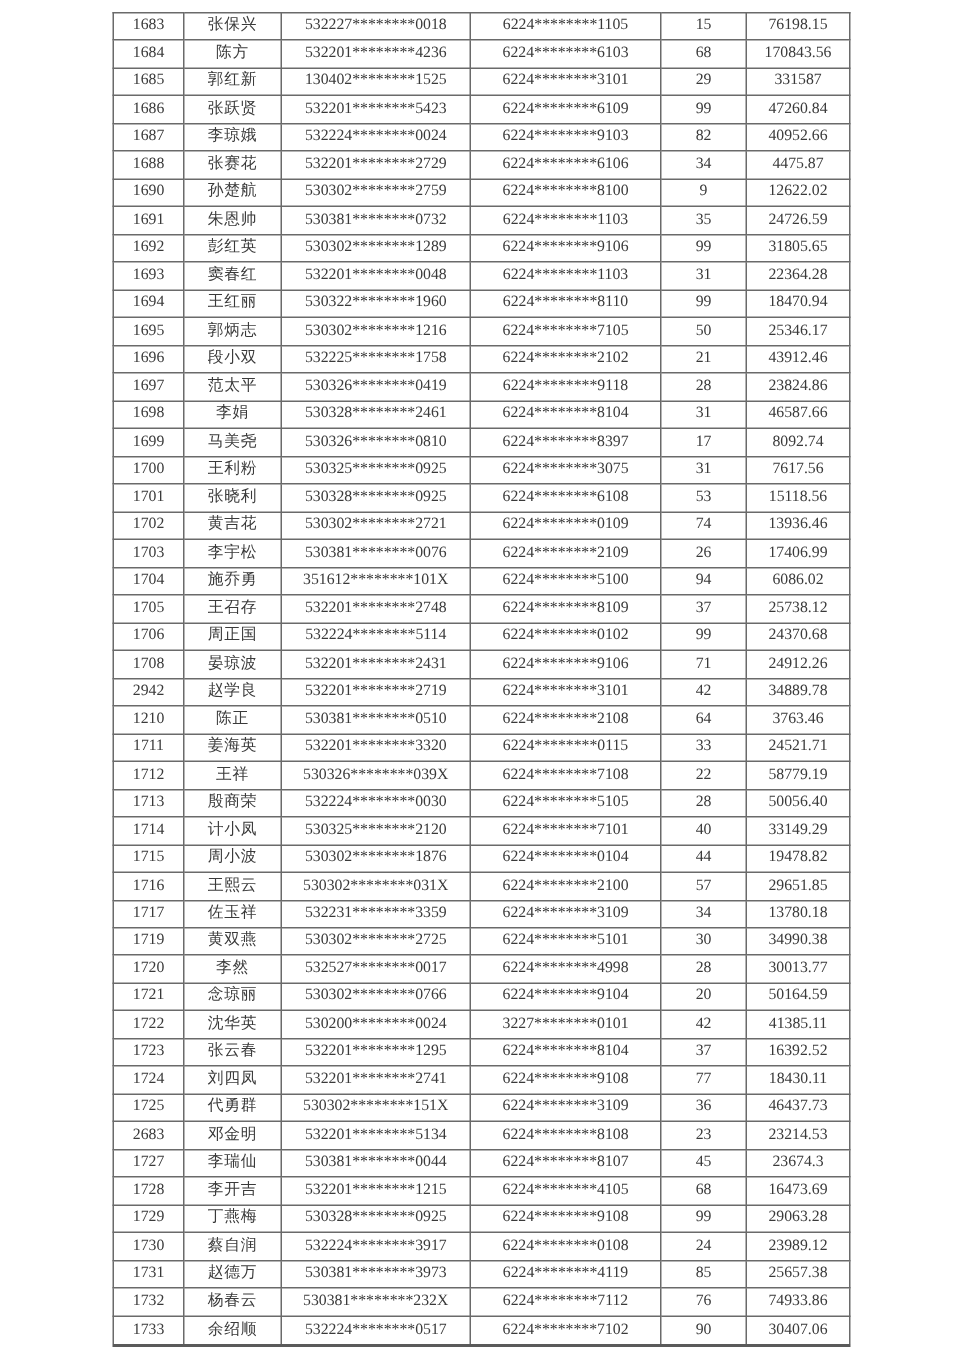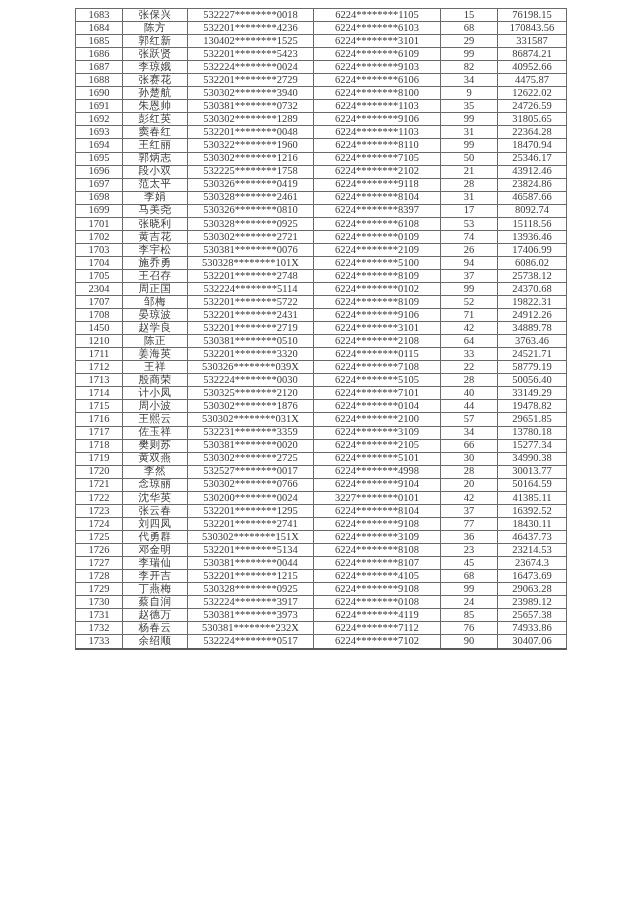--- a/index.html
+++ b/index.html
@@ -19,21 +19,21 @@
     position: absolute;
     left: 0; top: 0;
     width: 640px; height: 906px;
     background: #ffffff;
   }
   table.data-table {
     position: absolute;
     left: 75px;
     top: 8px;
     width: 491px;
-    height: 642px;
+    height: 890px;
     border-collapse: collapse;
     table-layout: fixed;
   }
   table.data-table td {
     border: 1px solid #6a6a6a;
     text-align: center;
     vertical-align: middle;
     font-size: 10.5px;
     line-height: 1;
     padding: 0;
@@ -91,42 +91,42 @@
           <td class="cell-card">6224********3101</td>
           <td class="cell-count">29</td>
           <td class="cell-amount">331587</td>
         </tr>
         <tr>
           <td class="cell-index">1686</td>
           <td class="cell-name">张跃贤</td>
           <td class="cell-id">532201********5423</td>
           <td class="cell-card">6224********6109</td>
           <td class="cell-count">99</td>
-          <td class="cell-amount">86874.21</td>
+          <td class="cell-amount">47260.84</td>
         </tr>
         <tr>
           <td class="cell-index">1687</td>
           <td class="cell-name">李琼娥</td>
           <td class="cell-id">532224********0024</td>
           <td class="cell-card">6224********9103</td>
           <td class="cell-count">82</td>
           <td class="cell-amount">40952.66</td>
         </tr>
         <tr>
           <td class="cell-index">1688</td>
           <td class="cell-name">张赛花</td>
           <td class="cell-id">532201********2729</td>
           <td class="cell-card">6224********6106</td>
           <td class="cell-count">34</td>
           <td class="cell-amount">4475.87</td>
         </tr>
         <tr>
           <td class="cell-index">1690</td>
           <td class="cell-name">孙楚航</td>
-          <td class="cell-id">530302********3940</td>
+          <td class="cell-id">530302********2759</td>
           <td class="cell-card">6224********8100</td>
           <td class="cell-count">9</td>
           <td class="cell-amount">12622.02</td>
         </tr>
         <tr>
           <td class="cell-index">1691</td>
           <td class="cell-name">朱恩帅</td>
           <td class="cell-id">530381********0732</td>
           <td class="cell-card">6224********1103</td>
           <td class="cell-count">35</td>
@@ -190,20 +190,28 @@
         </tr>
         <tr>
           <td class="cell-index">1699</td>
           <td class="cell-name">马美尧</td>
           <td class="cell-id">530326********0810</td>
           <td class="cell-card">6224********8397</td>
           <td class="cell-count">17</td>
           <td class="cell-amount">8092.74</td>
         </tr>
         <tr>
+          <td class="cell-index">1700</td>
+          <td class="cell-name">王利粉</td>
+          <td class="cell-id">530325********0925</td>
+          <td class="cell-card">6224********3075</td>
+          <td class="cell-count">31</td>
+          <td class="cell-amount">7617.56</td>
+        </tr>
+        <tr>
           <td class="cell-index">1701</td>
           <td class="cell-name">张晓利</td>
           <td class="cell-id">530328********0925</td>
           <td class="cell-card">6224********6108</td>
           <td class="cell-count">53</td>
           <td class="cell-amount">15118.56</td>
         </tr>
         <tr>
           <td class="cell-index">1702</td>
           <td class="cell-name">黄吉花</td>
@@ -216,59 +224,51 @@
           <td class="cell-index">1703</td>
           <td class="cell-name">李宇松</td>
           <td class="cell-id">530381********0076</td>
           <td class="cell-card">6224********2109</td>
           <td class="cell-count">26</td>
           <td class="cell-amount">17406.99</td>
         </tr>
         <tr>
           <td class="cell-index">1704</td>
           <td class="cell-name">施乔勇</td>
-          <td class="cell-id">530328********101X</td>
+          <td class="cell-id">351612********101X</td>
           <td class="cell-card">6224********5100</td>
           <td class="cell-count">94</td>
           <td class="cell-amount">6086.02</td>
         </tr>
         <tr>
           <td class="cell-index">1705</td>
           <td class="cell-name">王召存</td>
           <td class="cell-id">532201********2748</td>
           <td class="cell-card">6224********8109</td>
           <td class="cell-count">37</td>
           <td class="cell-amount">25738.12</td>
         </tr>
         <tr>
-          <td class="cell-index">2304</td>
+          <td class="cell-index">1706</td>
           <td class="cell-name">周正国</td>
           <td class="cell-id">532224********5114</td>
           <td class="cell-card">6224********0102</td>
           <td class="cell-count">99</td>
           <td class="cell-amount">24370.68</td>
-        </tr>
-        <tr>
-          <td class="cell-index">1707</td>
-          <td class="cell-name">邹梅</td>
-          <td class="cell-id">532201********5722</td>
-          <td class="cell-card">6224********8109</td>
-          <td class="cell-count">52</td>
-          <td class="cell-amount">19822.31</td>
         </tr>
         <tr>
           <td class="cell-index">1708</td>
           <td class="cell-name">晏琼波</td>
           <td class="cell-id">532201********2431</td>
           <td class="cell-card">6224********9106</td>
           <td class="cell-count">71</td>
           <td class="cell-amount">24912.26</td>
         </tr>
         <tr>
-          <td class="cell-index">1450</td>
+          <td class="cell-index">2942</td>
           <td class="cell-name">赵学良</td>
           <td class="cell-id">532201********2719</td>
           <td class="cell-card">6224********3101</td>
           <td class="cell-count">42</td>
           <td class="cell-amount">34889.78</td>
         </tr>
         <tr>
           <td class="cell-index">1210</td>
           <td class="cell-name">陈正</td>
           <td class="cell-id">530381********0510</td>
@@ -326,28 +326,20 @@
         </tr>
         <tr>
           <td class="cell-index">1717</td>
           <td class="cell-name">佐玉祥</td>
           <td class="cell-id">532231********3359</td>
           <td class="cell-card">6224********3109</td>
           <td class="cell-count">34</td>
           <td class="cell-amount">13780.18</td>
         </tr>
         <tr>
-          <td class="cell-index">1718</td>
-          <td class="cell-name">樊则苏</td>
-          <td class="cell-id">530381********0020</td>
-          <td class="cell-card">6224********2105</td>
-          <td class="cell-count">66</td>
-          <td class="cell-amount">15277.34</td>
-        </tr>
-        <tr>
           <td class="cell-index">1719</td>
           <td class="cell-name">黄双燕</td>
           <td class="cell-id">530302********2725</td>
           <td class="cell-card">6224********5101</td>
           <td class="cell-count">30</td>
           <td class="cell-amount">34990.38</td>
         </tr>
         <tr>
           <td class="cell-index">1720</td>
           <td class="cell-name">李然</td>
@@ -390,21 +382,21 @@
         </tr>
         <tr>
           <td class="cell-index">1725</td>
           <td class="cell-name">代勇群</td>
           <td class="cell-id">530302********151X</td>
           <td class="cell-card">6224********3109</td>
           <td class="cell-count">36</td>
           <td class="cell-amount">46437.73</td>
         </tr>
         <tr>
-          <td class="cell-index">1726</td>
+          <td class="cell-index">2683</td>
           <td class="cell-name">邓金明</td>
           <td class="cell-id">532201********5134</td>
           <td class="cell-card">6224********8108</td>
           <td class="cell-count">23</td>
           <td class="cell-amount">23214.53</td>
         </tr>
         <tr>
           <td class="cell-index">1727</td>
           <td class="cell-name">李瑞仙</td>
           <td class="cell-id">530381********0044</td>

